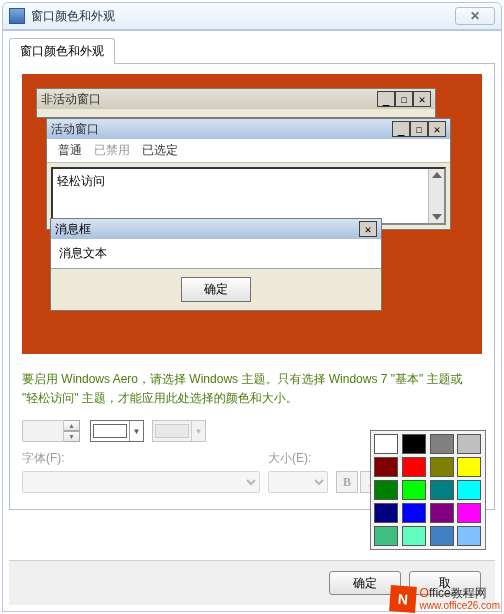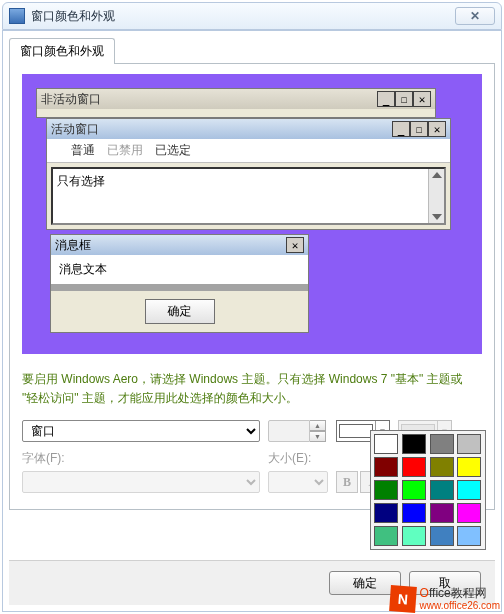--- a/index.html
+++ b/index.html
@@ -10,45 +10,45 @@
 .titlebar .title { flex: 1; color: #1f2d3d; }
 .titlebar .close-x { width: 40px; height: 18px; border: 1px solid #aebfd4; border-radius: 3px; background: linear-gradient(#f9fbfe,#e6eef7); display: flex; align-items: center; justify-content: center; color: #5d6f84; font-weight: bold; }
 
 .outer { border: 1px solid #b8c9df; margin: 0 2px 2px 2px; padding: 6px; background: #fff; height: calc(100% - 32px); position: relative; }
 .tabstrip { display: flex; }
 .tab { border: 1px solid #b7c0c7; border-bottom: none; border-top-left-radius: 3px; border-top-right-radius: 3px; background: #fff; padding: 4px 10px; position: relative; top: 1px; }
 .tabrule { border-top: 1px solid #b7c0c7; }
 
 .tabcontent { border: 1px solid #b7c0c7; border-top: none; padding: 10px 12px 12px 12px; }
 
-.preview { background: #8b5cf6; padding: 14px 14px 10px 14px; position: relative; height: 280px; }
+.preview { background: #c2410c; padding: 14px 14px 10px 14px; position: relative; height: 280px; }
 
 .win { position: absolute; border: 1px solid #7a7a7a; background: #ece9d8; }
 .win .wb { height: 20px; display: flex; align-items: center; padding: 0 4px; }
 .win .wb .t { flex: 1; color: #333; }
 .ctl { display: flex; gap: 0; }
 .ctl span { width: 18px; height: 16px; border: 1px solid #404040; background: #d4d0c8; display: inline-flex; align-items: center; justify-content: center; font-family: monospace; font-size: 11px; line-height: 1; font-weight: bold; }
 
 .inactive { left: 14px; top: 14px; width: 400px; height: 30px; }
 .inactive .wb { background: linear-gradient(#e6e2d6,#cfcbbd); }
 
 .active { left: 24px; top: 44px; width: 405px; }
 .active .wb { background: linear-gradient(#d7e4f2,#a9c1e0); }
-.active .menu { background: #fff; border-bottom: 1px solid #bfbfbf; padding: 3px 24px; display: flex; gap: 12px; color: #333; }
+.active .menu { background: #fff; border-bottom: 1px solid #bfbfbf; padding: 3px 11px; display: flex; gap: 12px; color: #333; }
 .active .menu .dis { color: #9a9a9a; text-align: center; }
 .active .textbox { margin: 4px; border: 2px inset #888; background: #fff; height: 58px; padding: 4px; position: relative; }
 .active .textbox .sb { position: absolute; right: 0; top: 0; bottom: 0; width: 16px; background: #e8e8e8; border-left: 1px solid #bbb; }
 .active .textbox .sb::before, .active .textbox .sb::after { content: ""; position: absolute; left: 3px; width: 0; height: 0; border-left: 5px solid transparent; border-right: 5px solid transparent; }
 .active .textbox .sb::before { top: 3px; border-bottom: 6px solid #666; }
 .active .textbox .sb::after { bottom: 3px; border-top: 6px solid #666; }
 
-.msgbox { position: absolute; left: 28px; top: 160px; width: 259px; border: 1px solid #7a7a7a; background: #ece9d8; }
+.msgbox { position: absolute; left: 28px; top: 144px; width: 332px; border: 1px solid #7a7a7a; background: #ece9d8; }
 .msgbox .wb { height: 20px; display: flex; align-items: center; padding: 0 4px; background: linear-gradient(#d7e4f2,#a9c1e0); }
 .msgbox .wb .t { flex: 1; }
-.msgbox .body { background: #fff; padding: 6px 8px; border-bottom: 7px solid #a3a3a3; }
+.msgbox .body { background: #fff; padding: 6px 8px; border-bottom: 1px solid #a3a3a3; }
 .msgbox .btnrow { padding: 8px; text-align: center; }
 .winbtn { display: inline-block; min-width: 70px; padding: 3px 14px; border: 1px solid #707070; background: linear-gradient(#fdfdfd,#e3e3e3); }
 
 .note { margin-top: 16px; line-height: 1.6; color: #4d7c0f; }
 
 .form { margin-top: 12px; }
 .row { display: flex; align-items: flex-end; gap: 8px; margin-bottom: 4px; }
 .lbl { color: #222; }
 .lbl.dis { color: #9a9a9a; }
 .col-item { width: 238px; }
@@ -126,21 +126,21 @@
             <span>☐</span>
             <span>✕</span>
           </span>
         </div>
         <div class="menu">
           <span>普通</span>
           <span class="dis">已禁用</span>
           <span>已选定</span>
         </div>
         <div class="textbox">
-          <span>只有选择</span>
+          <span>轻松访问</span>
           <div class="sb"></div>
         </div>
       </div>
 
       <div class="msgbox">
         <div class="wb">
           <span class="t">消息框</span>
           <span class="ctl">
               <span>✕</span>
             </span>
@@ -152,25 +152,20 @@
       </div>
 
     </div>
 
     <div class="note">要启用 Windows Aero，请选择 Windows 主题。只有选择 Windows 7 "基本" 主题或 "轻松访问" 主题，才能应用此处选择的颜色和大小。</div>
 
     <div class="form">
 
 
       <div class="row">
-        <div class="col-item">
-          <select>
-            <option>窗口</option>
-          </select>
-        </div>
         <div class="col-size">
           <div class="spin">
             <input class="num" disabled="" style="">
             <div class="spbtn">
                 <span>▲</span>
                 <span>▼</span>
               </div>
           </div>
         </div>
         <div class="col-c1">

